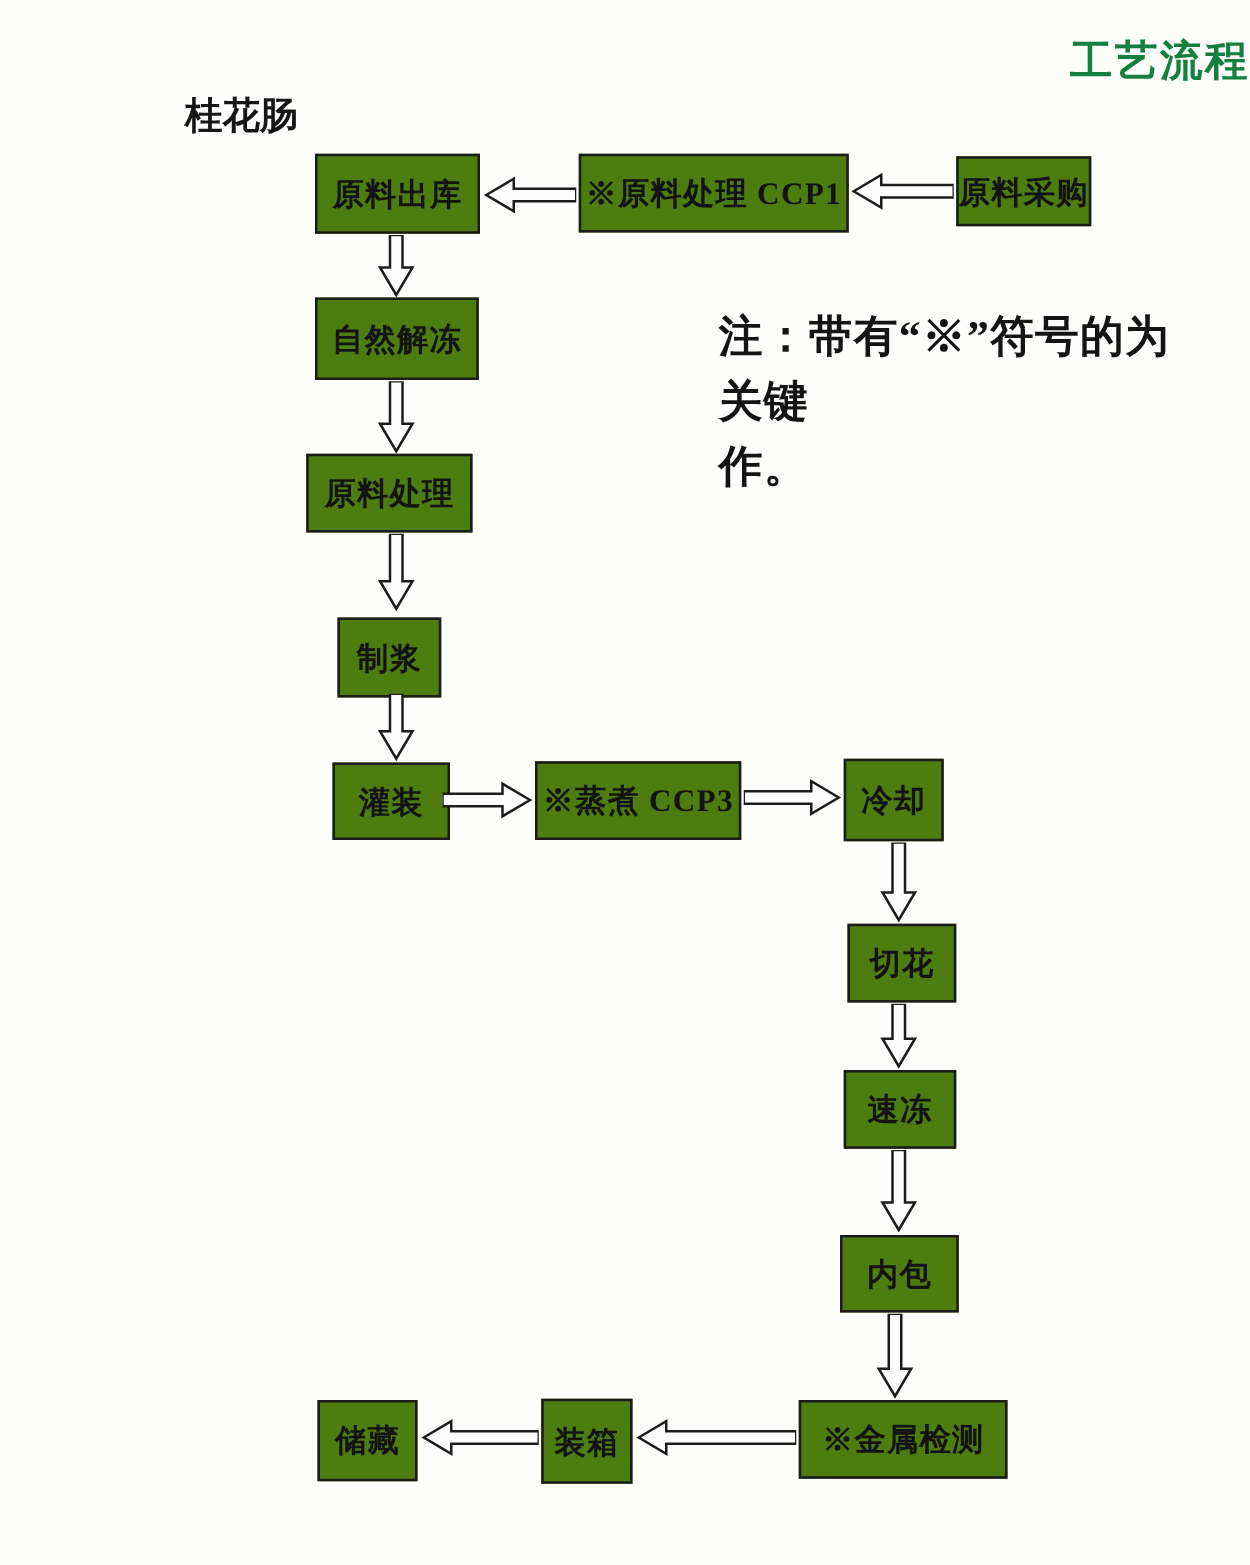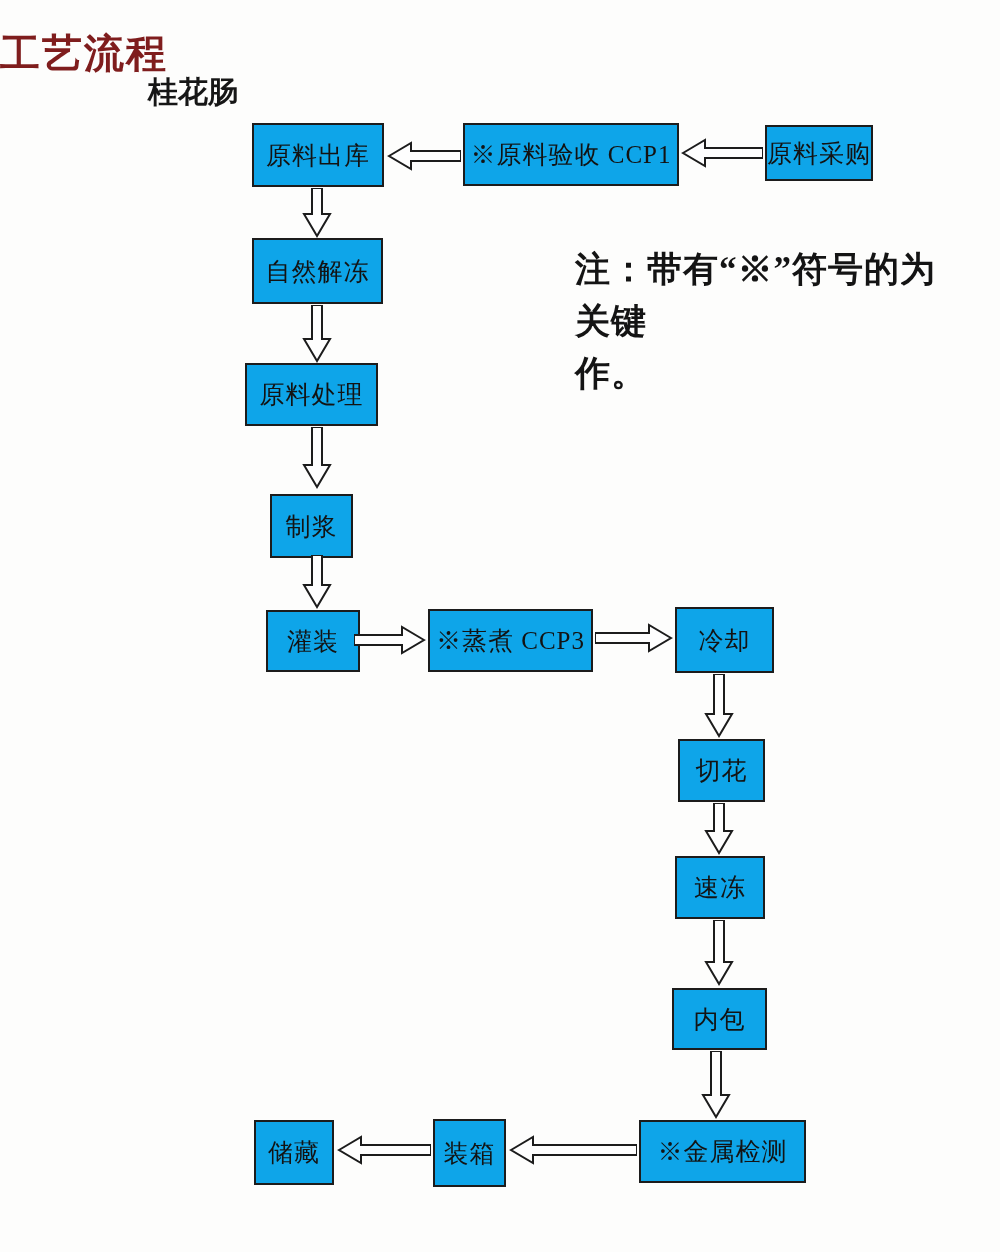--- a/index.html
+++ b/index.html
@@ -14,44 +14,44 @@
     height: 1252px;
     background: #fdfdfc;
     overflow: hidden;
     color: #111;
   }
   .doc-title {
     position: absolute;
     left: 0;
     top: 26px;
     width: 1000px;
-    text-align: left;
-    font-size: 40px;
+    text-align: right;
+    font-size: 34px;
     font-weight: bold;
     letter-spacing: 2px;
-    color: #7f1d1d;
+    color: #15803d;
   }
   .product-label {
     position: absolute;
     left: 148px;
     top: 72px;
     font-size: 30px;
     font-weight: bold;
     color: #161616;
   }
   .node {
     position: absolute;
     box-sizing: border-box;
     border: 2px solid #1c1c1c;
-    background: #0ea5e9;
+    background: #4d7c0f;
     display: flex;
     align-items: center;
     justify-content: center;
     font-size: 25px;
-    font-weight: normal;
+    font-weight: bold;
     letter-spacing: 1px;
     white-space: nowrap;
     color: #131313;
   }
   .arrow {
     position: absolute;
     display: block;
   }
   .arrow polygon {
     fill: #fefefe;
@@ -78,28 +78,28 @@
   <div class="doc-title">工艺流程</div>
   <div class="product-label">桂花肠</div>
 
   <div class="note">
     <div>注：带有“※”符号的为关键</div>
     <div>作。</div>
   </div>
 
   <div id="flowchart">
       <div class="node" style="left: 252px; top: 123px; width: 132px; height: 64px;">原料出库</div>
-      <div class="node" style="left: 463px; top: 123px; width: 216px; height: 63px;">※原料验收 CCP1</div>
+      <div class="node" style="left: 463px; top: 123px; width: 216px; height: 63px;">※原料处理 CCP1</div>
       <div class="node" style="left: 765px; top: 125px; width: 108px; height: 56px;">原料采购</div>
       <div class="node" style="left: 252px; top: 238px; width: 131px; height: 66px;">自然解冻</div>
       <div class="node" style="left: 245px; top: 363px; width: 133px; height: 63px;">原料处理</div>
       <div class="node" style="left: 270px; top: 494px; width: 83px; height: 64px;">制浆</div>
       <div class="node" style="left: 266px; top: 610px; width: 94px; height: 62px;">灌装</div>
       <div class="node" style="left: 428px; top: 609px; width: 165px; height: 63px;">※蒸煮 CCP3</div>
-      <div class="node" style="left: 675px; top: 607px; width: 99px; height: 66px;">冷却</div>
+      <div class="node" style="left: 675px; top: 607px; width: 80px; height: 66px;">冷却</div>
       <div class="node" style="left: 678px; top: 739px; width: 87px; height: 63px;">切花</div>
       <div class="node" style="left: 675px; top: 856px; width: 90px; height: 63px;">速冻</div>
       <div class="node" style="left: 672px; top: 988px; width: 95px; height: 62px;">内包</div>
       <div class="node" style="left: 639px; top: 1120px; width: 167px; height: 63px;">※金属检测</div>
       <div class="node" style="left: 433px; top: 1119px; width: 73px; height: 68px;">装箱</div>
       <div class="node" style="left: 254px; top: 1120px; width: 80px; height: 65px;">储藏</div>
       <svg class="arrow" width="74" height="30" viewBox="0 0 74 30" style="left: 387px; top: 141px;">
         <polygon points="2,15 24,2 24,10 74,10 74,20 24,20 24,28"></polygon>
       </svg>
       <svg class="arrow" width="82" height="30" viewBox="0 0 82 30" style="left: 681px; top: 138px;">

